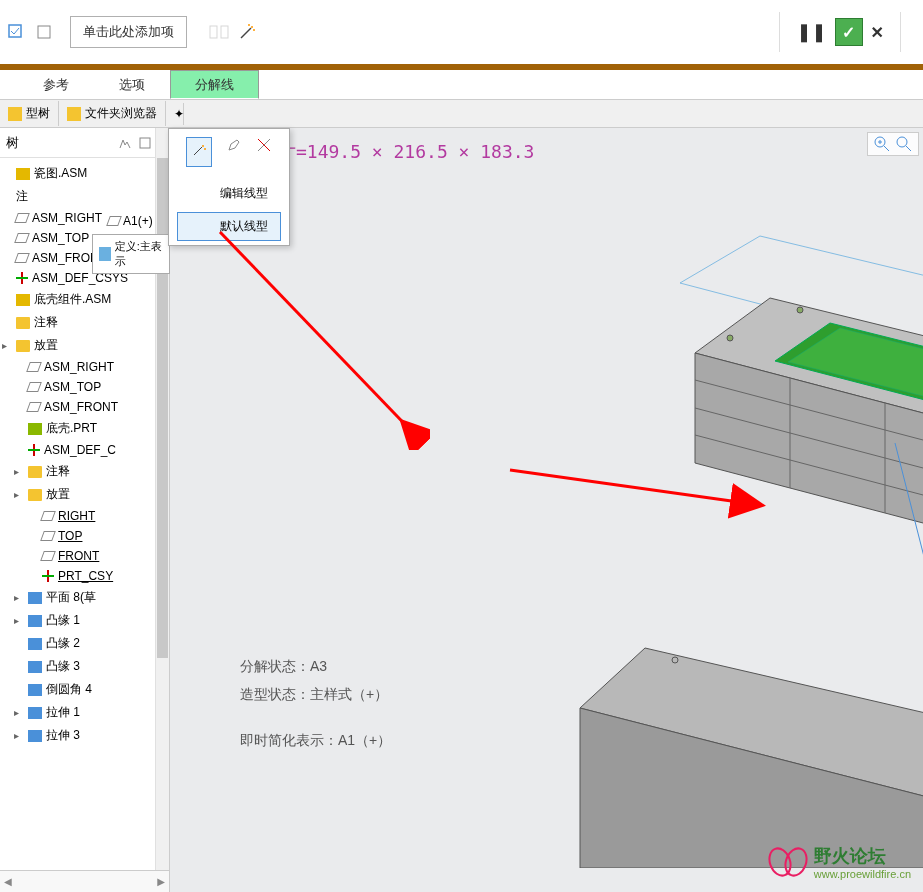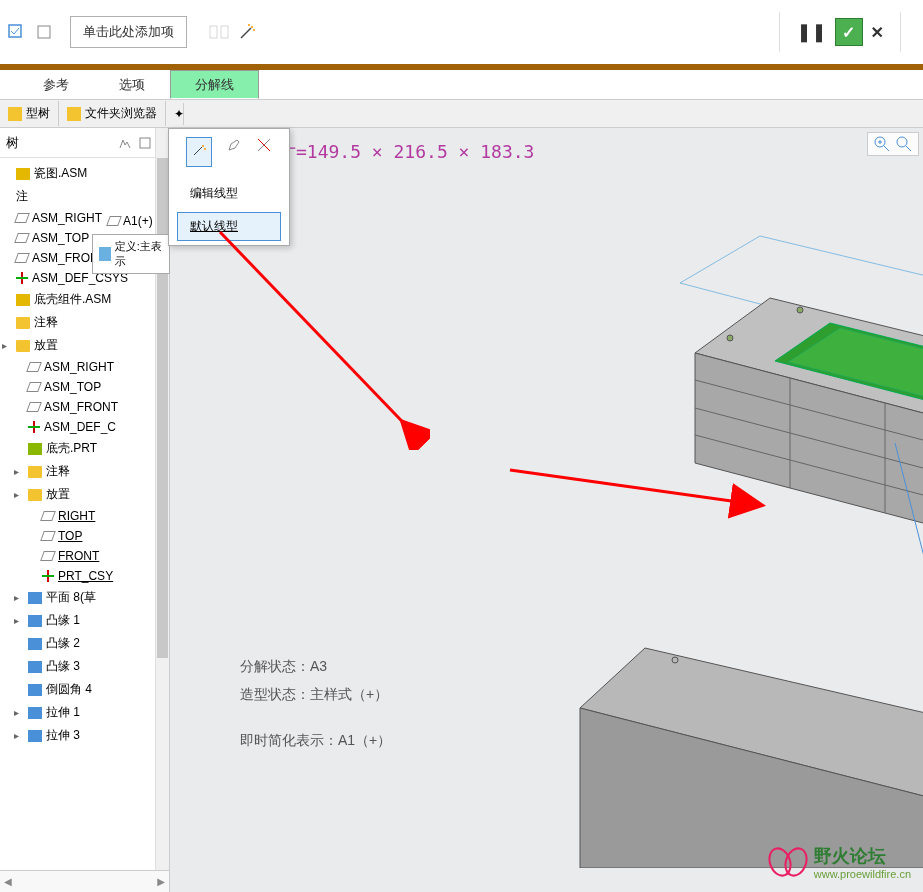--- a/index.html
+++ b/index.html
@@ -40,22 +40,22 @@
     .tree-ico.csys { position: relative; width: 12px; height: 12px; }
     .tree-ico.csys::before { content: ''; position: absolute; width: 2px; height: 12px; background: #c00; left: 5px; }
     .tree-ico.csys::after { content: ''; position: absolute; width: 12px; height: 2px; background: #0a0; top: 5px; }
     .tree-ico.folder { background: #f4c430; border-radius: 1px; }
     .tree-ico.prt { background: #8ab800; }
     .tree-ico.feat { background: #4a90d9; }
     .tree-bottom { position: absolute; bottom: 0; left: 0; right: 0; height: 22px; border-top: 1px solid #ccc; display: flex; align-items: center; padding: 0 4px; background: #f8f8f8; }
     
     .popup-panel { position: absolute; left: 168px; top: 128px; width: 122px; background: #fff; border: 1px solid #aaa; box-shadow: 2px 2px 6px rgba(0,0,0,0.2); z-index: 50; }
     .popup-icons { display: flex; padding: 8px; gap: 14px; justify-content: center; }
-    .popup-btn { padding: 5px 12px; margin: 4px 8px; font-size: 12px; text-align: left; border: 1px solid transparent; cursor: pointer; }
-    .popup-btn.active { border: 1px solid #4a90d9; background: #e6f2fb; text-decoration: underline; }
+    .popup-btn { padding: 5px 12px; margin: 4px 8px; font-size: 12px; text-align: right; border: 1px solid transparent; cursor: pointer; }
+    .popup-btn.active { border: 1px solid #4a90d9; background: #e6f2fb; }
     
     .secondary-panel { position: absolute; left: 92px; top: 206px; width: 78px; background: #fff; border: 1px solid #aaa; padding: 4px 6px; font-size: 11px; display: flex; align-items: center; gap: 4px; z-index: 40; }
     .sec-ico { width: 14px; height: 14px; background: #6ab0e0; }
     .a1-label { position: absolute; left: 108px; top: 214px; font-size: 12px; z-index: 41; display:flex; align-items:center; gap:3px;}
     
     .viewport { flex: 1; background: #eaebed; position: relative; overflow: hidden; }
     .dim-text { position: absolute; top: 12px; left: 108px; font-family: monospace; font-size: 18px; color: #b33aa0; }
     
     .status-text { position: absolute; left: 70px; top: 524px; font-size: 14px; color: #555; line-height: 2; font-family: "SimSun", serif; }
     
@@ -204,27 +204,27 @@
           <span class="tree-ico plane"></span>
           <span>ASM_TOP</span>
         </div>
         <div class="tree-item indent1">
           <span class="expand"></span>
           <span class="tree-ico plane"></span>
           <span>ASM_FRONT</span>
         </div>
         <div class="tree-item indent1">
           <span class="expand"></span>
+          <span class="tree-ico prt"></span>
+          <span>底壳.PRT</span>
+        </div>
+        <div class="tree-item indent1">
+          <span class="expand"></span>
           <span class="tree-ico csys"></span>
           <span>ASM_DEF_C</span>
-        </div>
-        <div class="tree-item indent1">
-          <span class="expand"></span>
-          <span class="tree-ico prt"></span>
-          <span>底壳.PRT</span>
         </div>
         <div class="tree-item indent1">
           <span class="expand">▸</span>
           <span class="tree-ico folder"></span>
           <span>注释</span>
         </div>
         <div class="tree-item indent1">
           <span class="expand">▸</span>
           <span class="tree-ico folder"></span>
           <span>放置</span>

